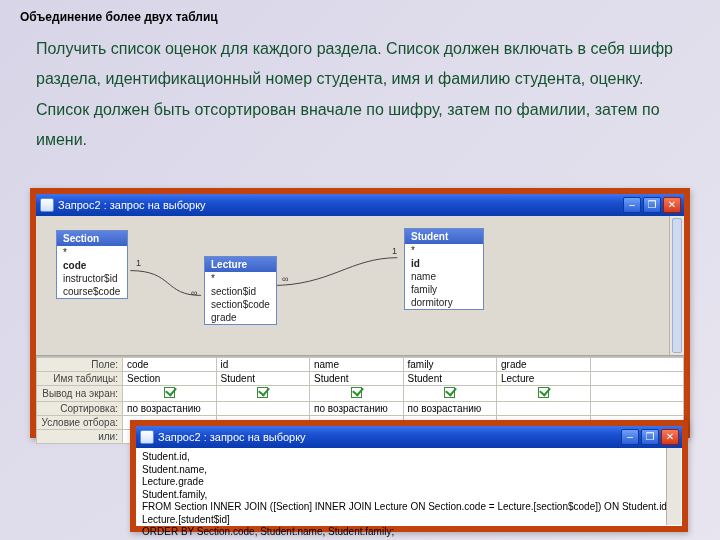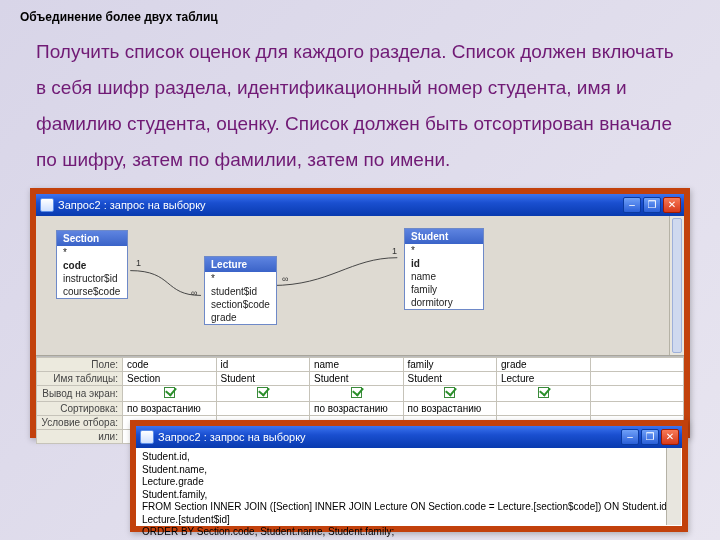--- a/index.html
+++ b/index.html
@@ -10,24 +10,24 @@
     font-size: 11px;
     color: #000;
     overflow: hidden;
     position: relative;
   }
   .heading {
     font-weight: bold; font-size: 12px;
     padding: 10px 20px 6px 20px;
   }
   .paragraph {
-    font-size: 19px;
+    font-size: 16px;
     line-height: 1.9;
     padding: 4px 36px 6px 36px;
-    color: #701a75;
+    color: #14532d;
   }
   .window {
     position: absolute;
     border: 6px solid #c2410c;
     background: #e9e8e4;
     box-shadow: 1px 2px 6px rgba(0,0,0,.25);
   }
   .titlebar {
     height: 22px;
     background: linear-gradient(#3b74f0,#1a4fd0 40%,#083aaf);
@@ -140,21 +140,21 @@
       <div class="thead">Section</div>
       <div class="row">*</div>
       <div class="row pk">code</div>
       <div class="row">instructor$id</div>
       <div class="row">course$code</div>
     </div>
 
     <div class="tablecard" style="left:168px; top:40px;">
       <div class="thead">Lecture</div>
       <div class="row">*</div>
-      <div class="row">student$id</div>
+      <div class="row">section$id</div>
       <div class="row">section$code</div>
       <div class="row">grade</div>
     </div>
 
     <div class="tablecard" style="left:368px; top:12px; min-width:80px;">
       <div class="thead">Student</div>
       <div class="row">*</div>
       <div class="row pk">id</div>
       <div class="row">name</div>
       <div class="row">family</div>

